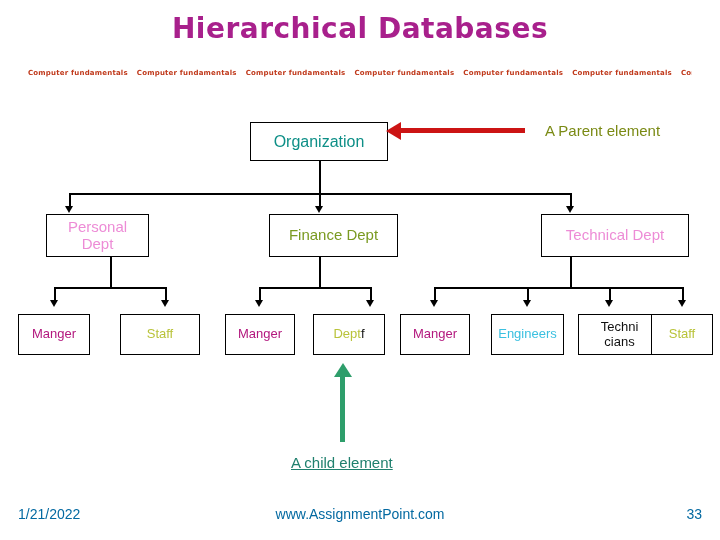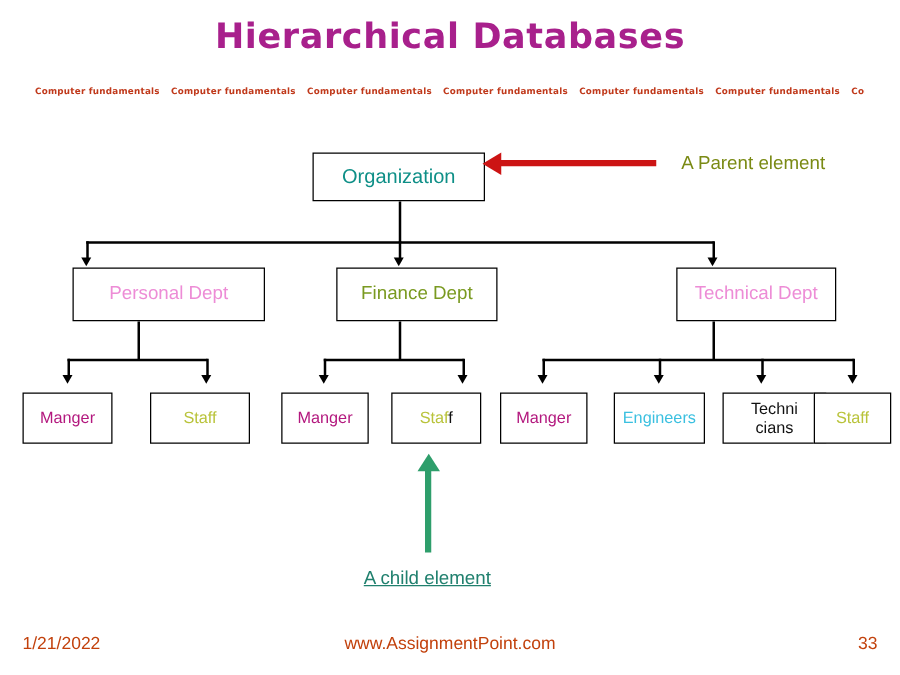--- a/index.html
+++ b/index.html
@@ -134,21 +134,21 @@
     font-size: 15px;
     color: #20806E;
     white-space: nowrap;
     text-align: center;
   }
 
   
   .footer-text {
     position: absolute;
     font-size: 14px;
-    color: #c2410c;
+    color: #0369a1;
     white-space: nowrap;
   }
   #footer-date { left: 18px; top: 506px; }
   #footer-site { left: 0; top: 506px; width: 720px; text-align: center; }
   #footer-page { right: 18px; top: 506px; }
 </style>
 </head>
 <body>
 
 <div id="slide-title">Hierarchical Databases</div>
@@ -186,47 +186,47 @@
 <div class="conn-v" style="left:682px; top:287px; height:16px;"></div>
 <div class="arrow-down" style="left:430.3px; top:300px;"></div>
 <div class="arrow-down" style="left:523.3px; top:300px;"></div>
 <div class="arrow-down" style="left:605.3px; top:300px;"></div>
 <div class="arrow-down" style="left:678.3px; top:300px;"></div>
 
 <div class="node-box lvl0" style="left:250px; top:122px; width:138px; height:39px;">
   <span class="node-label c-teal">Organization</span>
 </div>
 
-<div class="node-box lvl1" style="left:58px; top:214px; width:154px; height:43px;">
+<div class="node-box lvl1" style="left:46px; top:214px; width:103px; height:43px;">
   <span class="node-label c-pink">Personal Dept</span>
 </div>
 
 <div class="node-box lvl1" style="left:269px; top:214px; width:129px; height:43px;">
   <span class="node-label c-olive">Finance Dept</span>
 </div>
 
-<div class="node-box lvl1" style="left:541px; top:214px; width:128px; height:43px;align-items:center;">
+<div class="node-box lvl1" style="left:541px; top:214px; width:148px; height:43px;align-items:center;">
   <span class="node-label c-pink">Technical Dept</span>
 </div>
 
 <div class="node-box lvl2" style="left:18px; top:314px; width:72px; height:41px;">
   <span class="node-label c-magenta">Manger</span>
 </div>
 
 <div class="node-box lvl2" style="left:120px; top:314px; width:80px; height:41px;">
   <span class="node-label c-yellowgreen">Staff</span>
 </div>
 
 <div class="node-box lvl2" style="left:225px; top:314px; width:70px; height:41px;">
   <span class="node-label c-magenta">Manger</span>
 </div>
 
 <div class="node-box lvl2" style="left:313px; top:314px; width:72px; height:41px;">
   <span class="node-label">
-    <span class="c-yellowgreen">Staf</span><span class="c-black">f</span>
+    <span class="c-yellowgreen">Dept</span><span class="c-black">f</span>
   </span>
 </div>
 
 <div class="node-box lvl2" style="left:400px; top:314px; width:70px; height:41px;">
   <span class="node-label c-magenta">Manger</span>
 </div>
 
 <div class="node-box lvl2" style="left:491px; top:314px; width:73px; height:41px;">
   <span class="node-label c-cyan">Engineers</span>
 </div>

